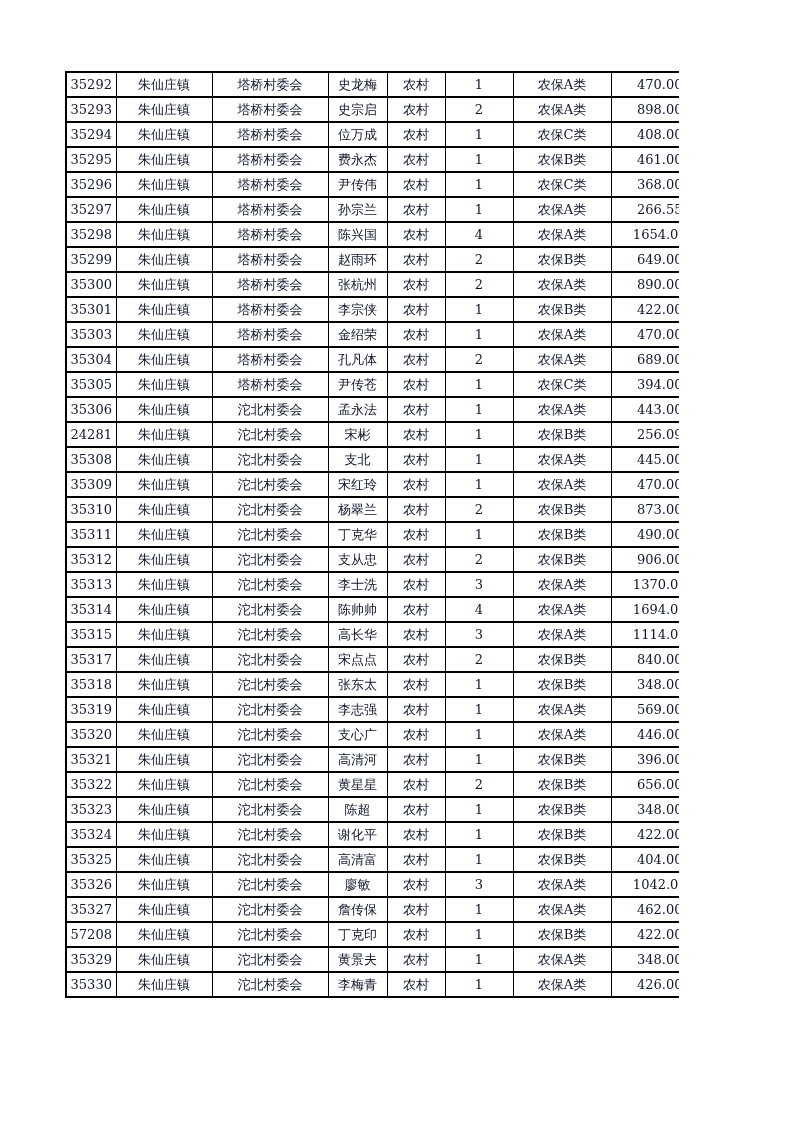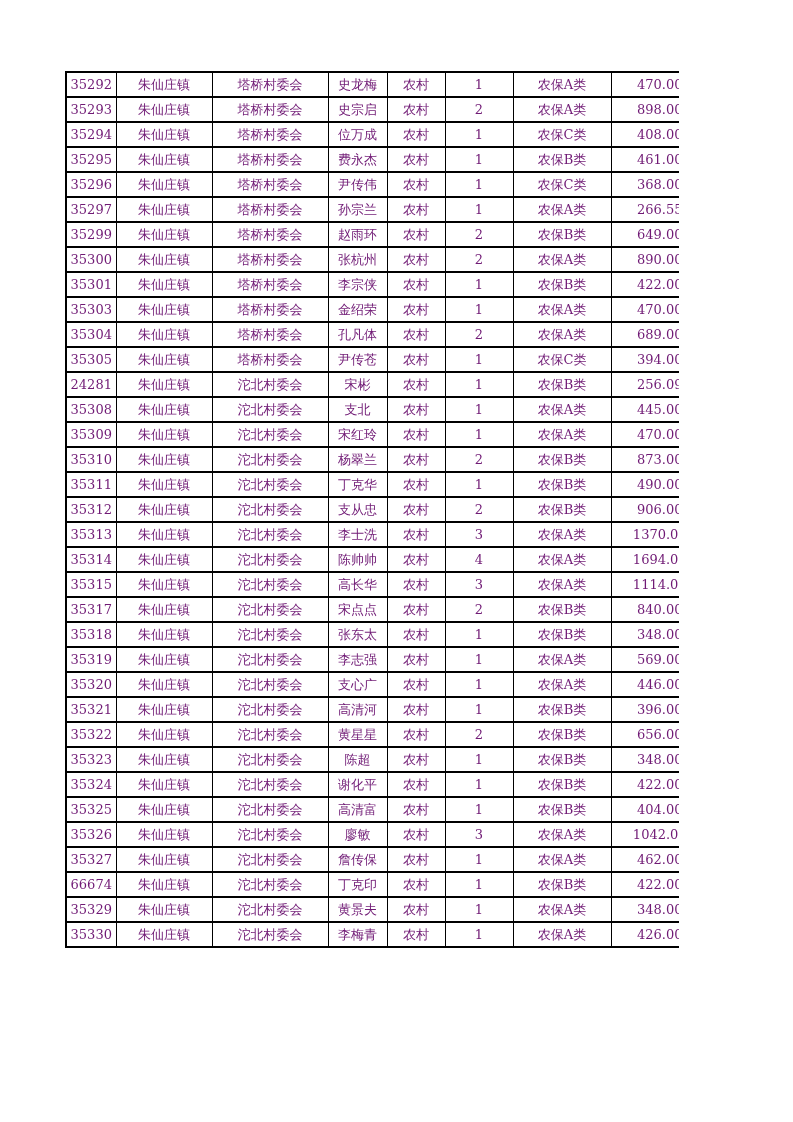--- a/index.html
+++ b/index.html
@@ -7,21 +7,21 @@
     padding: 0;
     background: #ffffff;
   }
   .page {
     position: relative;
     width: 679px;
     height: 1122px;
     background: #ffffff;
     overflow: hidden;
     font-family: "DejaVu Serif", "Liberation Serif", serif;
-    color: #701a75;
+    color: #0f172a;
   }
   table.data-table {
     position: absolute;
     left: 65px;
     top: 71px;
     width: 643px;
     border-collapse: collapse;
     table-layout: fixed;
     border: 2px solid #000000;
   }
@@ -118,20 +118,30 @@
           <td>35297</td>
           <td>朱仙庄镇</td>
           <td>塔桥村委会</td>
           <td>孙宗兰</td>
           <td>农村</td>
           <td>1</td>
           <td>农保A类</td>
           <td>266.55</td>
         </tr>
         <tr>
+          <td>35298</td>
+          <td>朱仙庄镇</td>
+          <td>塔桥村委会</td>
+          <td>陈兴国</td>
+          <td>农村</td>
+          <td>4</td>
+          <td>农保A类</td>
+          <td>1654.00</td>
+        </tr>
+        <tr>
           <td>35299</td>
           <td>朱仙庄镇</td>
           <td>塔桥村委会</td>
           <td>赵雨环</td>
           <td>农村</td>
           <td>2</td>
           <td>农保B类</td>
           <td>649.00</td>
         </tr>
         <tr>
@@ -178,20 +188,30 @@
           <td>35305</td>
           <td>朱仙庄镇</td>
           <td>塔桥村委会</td>
           <td>尹传苍</td>
           <td>农村</td>
           <td>1</td>
           <td>农保C类</td>
           <td>394.00</td>
         </tr>
         <tr>
+          <td>35306</td>
+          <td>朱仙庄镇</td>
+          <td>沱北村委会</td>
+          <td>孟永法</td>
+          <td>农村</td>
+          <td>1</td>
+          <td>农保A类</td>
+          <td>443.00</td>
+        </tr>
+        <tr>
           <td>24281</td>
           <td>朱仙庄镇</td>
           <td>沱北村委会</td>
           <td>宋彬</td>
           <td>农村</td>
           <td>1</td>
           <td>农保B类</td>
           <td>256.09</td>
         </tr>
         <tr>
@@ -378,21 +398,21 @@
           <td>35327</td>
           <td>朱仙庄镇</td>
           <td>沱北村委会</td>
           <td>詹传保</td>
           <td>农村</td>
           <td>1</td>
           <td>农保A类</td>
           <td>462.00</td>
         </tr>
         <tr>
-          <td>66674</td>
+          <td>57208</td>
           <td>朱仙庄镇</td>
           <td>沱北村委会</td>
           <td>丁克印</td>
           <td>农村</td>
           <td>1</td>
           <td>农保B类</td>
           <td>422.00</td>
         </tr>
         <tr>
           <td>35329</td>

